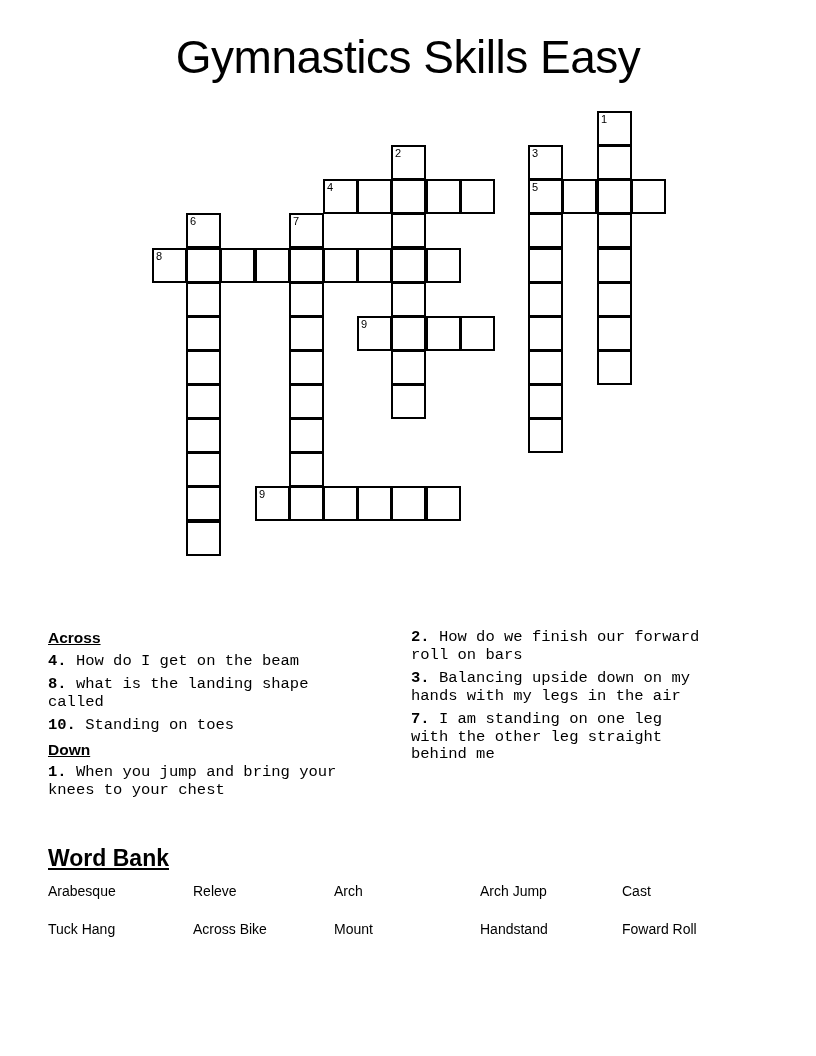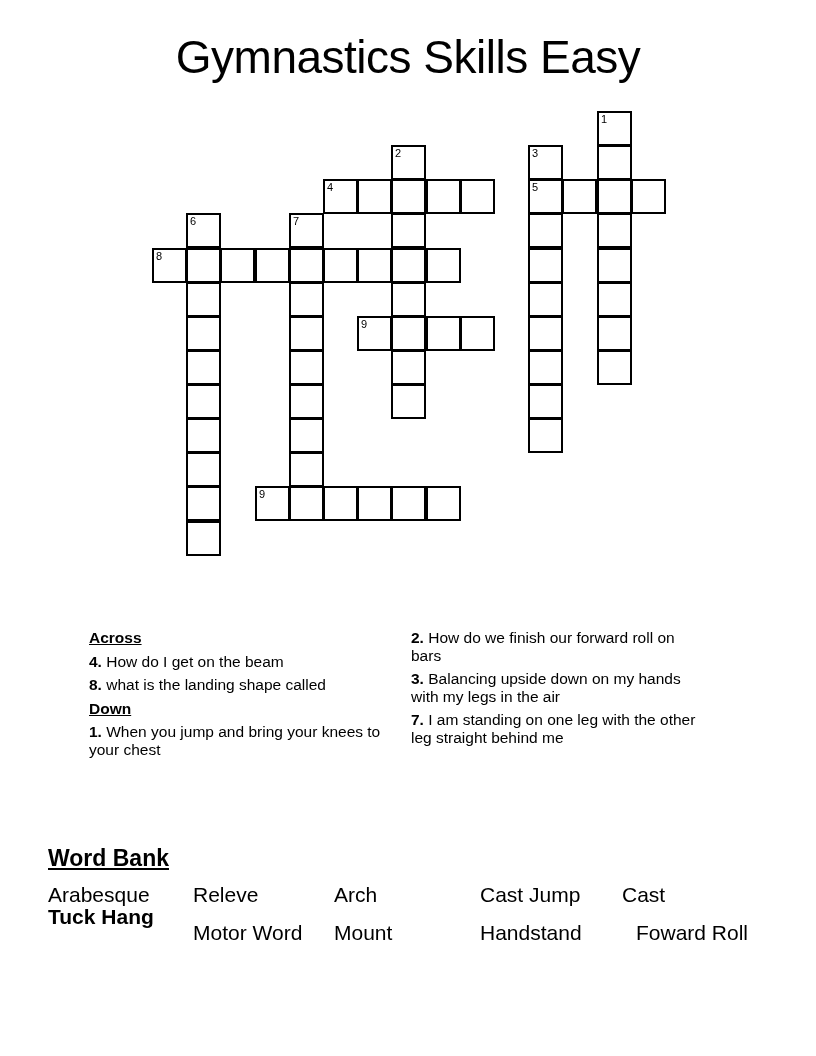--- a/index.html
+++ b/index.html
@@ -20,28 +20,28 @@
   .cellnum {
     position:absolute; top:0px; left:2px;
     font-size:11px; line-height:12px; font-weight:400;
   }
   .clues-col {
     position:absolute; width:292px; font-size:15.5px; line-height:17.5px;
   }
   .clues-header {
     margin:0 0 6px 0; font-weight:700; text-decoration:underline;
   }
-  .clue { margin:0 0 6px 0; }
+  .clue { margin:0 0 6px 0;font-family:Liberation Mono, monospace; }
   .clue b { font-weight:700; }
   .wordbank { position:absolute; left:48px; top:845px; width:740px; height:120px; }
   .wb-title {
     margin:0; font-size:23px; font-weight:700; text-decoration:underline;
     display:inline-block;
   }
-  .wb-word { position:absolute; font-size:21px; white-space:nowrap; }
+  .wb-word { position:absolute; font-size:14px; white-space:nowrap; }
 </style>
 </head>
 <body>
 
 <div class="page">
 
   <div class="title">Gymnastics Skills Easy</div>
 
   <div class="grid" id="grid">
       <div class="cell" style="left: 597px; top: 111px;">
@@ -123,25 +123,26 @@
       <div class="cell" style="left: 460px; top: 316px;"></div>
       <div class="cell" style="left: 255px; top: 486px;">
         <span class="cellnum">9</span>
       </div>
       <div class="cell" style="left: 323px; top: 486px;"></div>
       <div class="cell" style="left: 357px; top: 486px;"></div>
       <div class="cell" style="left: 391px; top: 486px;"></div>
       <div class="cell" style="left: 426px; top: 486px;"></div>
     </div>
 
-  <div class="clues-col" style="left:48px; top:629px;margin-left:41px;">
+  <div class="clues-col" style="left:48px; top:629px;">
     <p class="clues-header">Across</p>
     <div id="across-clues">
         <p class="clue"><b>4.</b> How do I get on the beam</p>
         <p class="clue"><b>8.</b> what is the landing shape called</p>
+        <p class="clue"><b>10.</b> Standing on toes</p>
       </div>
     <p class="clues-header">Down</p>
     <div id="down-clues-left">
         <p class="clue"><b>1.</b> When you jump and bring your knees to your chest</p>
       </div>
   </div>
 
   <div class="clues-col" style="left:411px; top:629px;">
     <div id="down-clues-right">
         <p class="clue"><b>2.</b> How do we finish our forward roll on bars</p>
@@ -149,23 +150,23 @@
         <p class="clue"><b>7.</b> I am standing on one leg with the other leg straight behind me</p>
       </div>
   </div>
 
   <div class="wordbank">
     <p class="wb-title">Word Bank</p>
     <div id="wb-words">
         <span class="wb-word" style="left: 0px; top: 38px;">Arabesque</span>
         <span class="wb-word" style="left: 145px; top: 38px;">Releve</span>
         <span class="wb-word" style="left: 286px; top: 38px;">Arch</span>
-        <span class="wb-word" style="left: 432px; top: 38px;">Cast Jump</span>
+        <span class="wb-word" style="left: 432px; top: 38px;">Arch Jump</span>
         <span class="wb-word" style="left: 574px; top: 38px;">Cast</span>
-        <span class="wb-word" style="left: 0px; top: 60px; font-weight: bold;">Tuck Hang</span>
-        <span class="wb-word" style="left: 145px; top: 76px;">Motor Word</span>
+        <span class="wb-word" style="left: 0px; top: 76px;">Tuck Hang</span>
+        <span class="wb-word" style="left: 145px; top: 76px;">Across Bike</span>
         <span class="wb-word" style="left: 286px; top: 76px;">Mount</span>
         <span class="wb-word" style="left: 432px; top: 76px;">Handstand</span>
-        <span class="wb-word" style="left: 588px; top: 76px;">Foward Roll</span>
+        <span class="wb-word" style="left: 574px; top: 76px;">Foward Roll</span>
       </div>
   </div>
 
 </div>
 
 </body></html>

